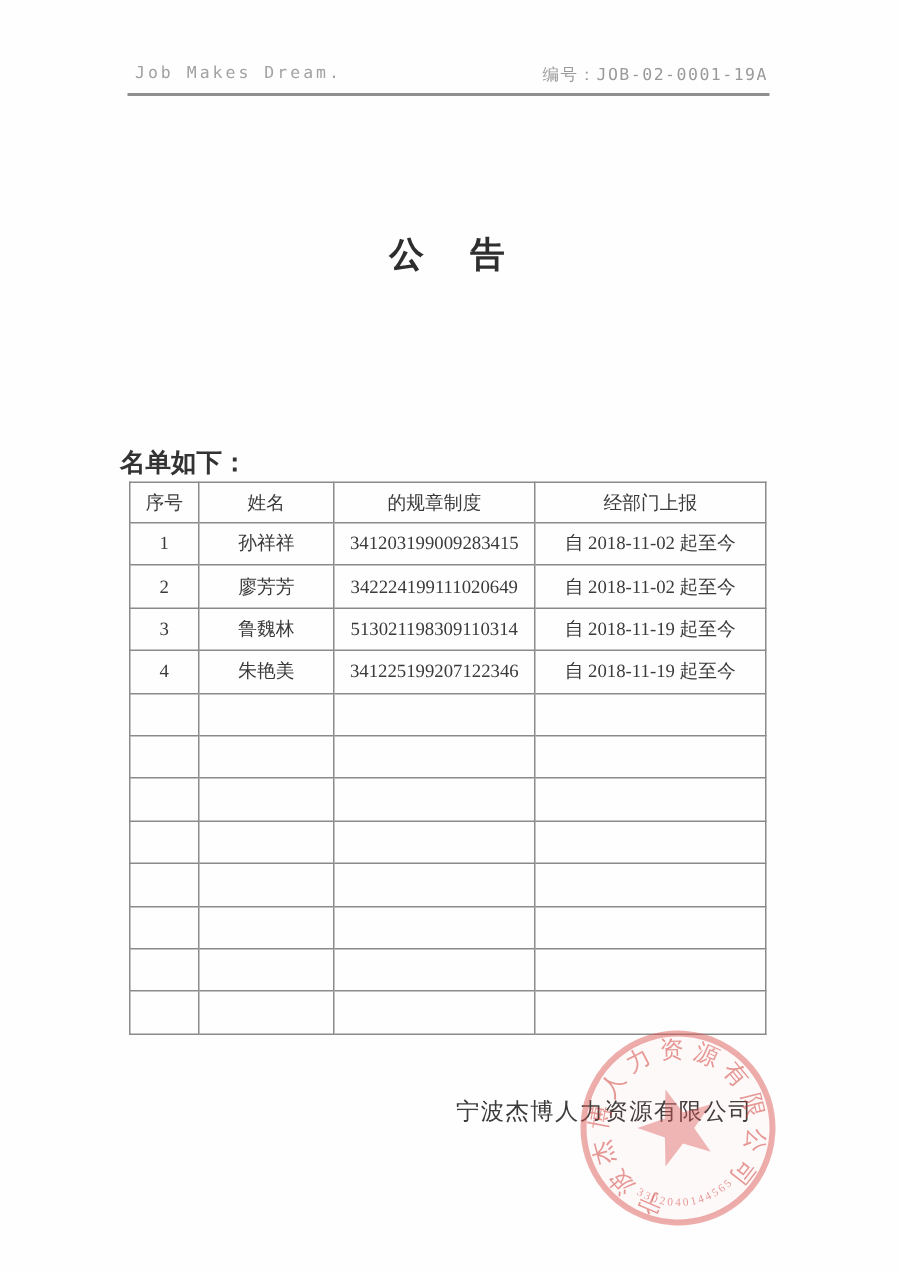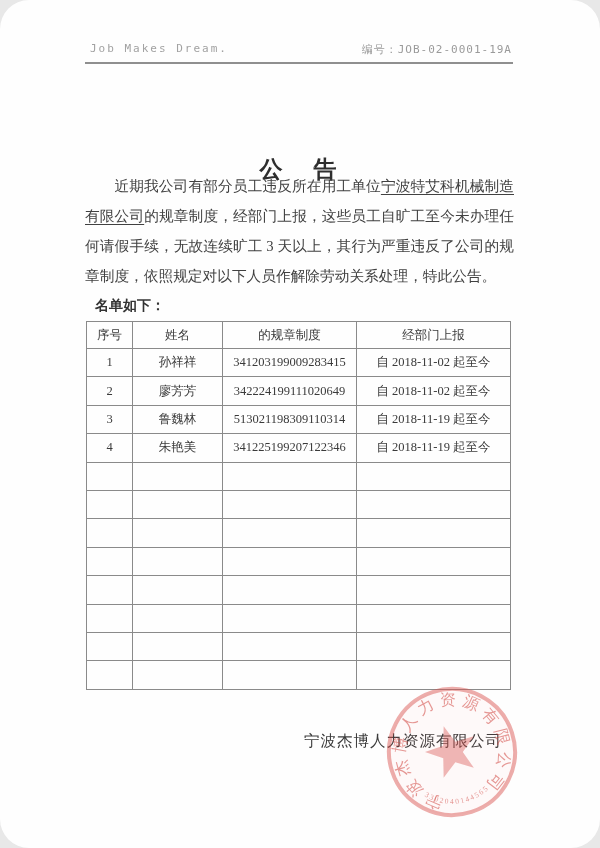--- a/index.html
+++ b/index.html
@@ -5,21 +5,20 @@
   * { margin:0; padding:0; box-sizing:border-box; }
   html,body { background:#e8e8e8; }
   .page {
     position:relative;
     width:600px; height:848px;
     margin:0 auto;
     background:#fefefe;
     overflow:hidden;
     font-family:"Liberation Serif","DejaVu Serif",serif;
     color:#3d3d3d;
-    border-radius:29px;
   }
   
   .hdr-slogan {
     position:absolute; top:42px; left:90px;
     font-family:"DejaVu Sans Mono","Liberation Mono",monospace;
     font-size:11px; letter-spacing:2px; color:#a2a2a2;
   }
   .hdr-docno {
     position:absolute; top:42px; right:88px;
     font-family:"DejaVu Sans Mono","Liberation Mono",monospace;
@@ -43,22 +42,22 @@
     font-size:14.7px; line-height:30px;
     text-align:justify; text-justify:inter-character;
     text-indent:2em; color:#414141;
     word-break:break-all;
   }
   .body-par u {
     text-decoration:underline;
     text-underline-offset:3px;
   }
   .list-label {
-    position:absolute; top:297px; left:95px;
-    font-size:14px; font-weight:bold; color:#333;
+    position:absolute; top:297px; left:80px;
+    font-size:17px; font-weight:bold; color:#333;
   }
   
   .roster {
     position:absolute; top:321px; left:86px;
     border-collapse:collapse; table-layout:fixed;
     font-size:12.5px; color:#3a3a3a;
   }
   .roster td, .roster th {
     border:1px solid #8a8a8a;
     text-align:center; vertical-align:middle;
@@ -97,21 +96,20 @@
 <body>
 
 <div class="page">
 
   <div class="hdr-slogan">Job Makes Dream.</div>
   <div class="hdr-docno">编号：JOB-02-0001-19A</div>
   <div class="hdr-rule"></div>
 
   <div class="title">公　告</div>
 
-  <p class="body-par"><span>近期我公司有部分员工违反所在用工单位</span><u>宁波特艾科机械制造有限公司</u><span>的规章制度，经部门上报，这些员工自旷工至今未办理任何请假手续，无故连续旷工 3 天以上，其行为严重违反了公司的规章制度，依照规定对以下人员作解除劳动关系处理，特此公告。</span></p>
 
   <div class="list-label">名单如下：</div>
 
   <table class="roster">
     <colgroup>
       <col style="width:46px">
         <col style="width:90px">
         <col style="width:134px">
         <col style="width:154px">
     </colgroup>

